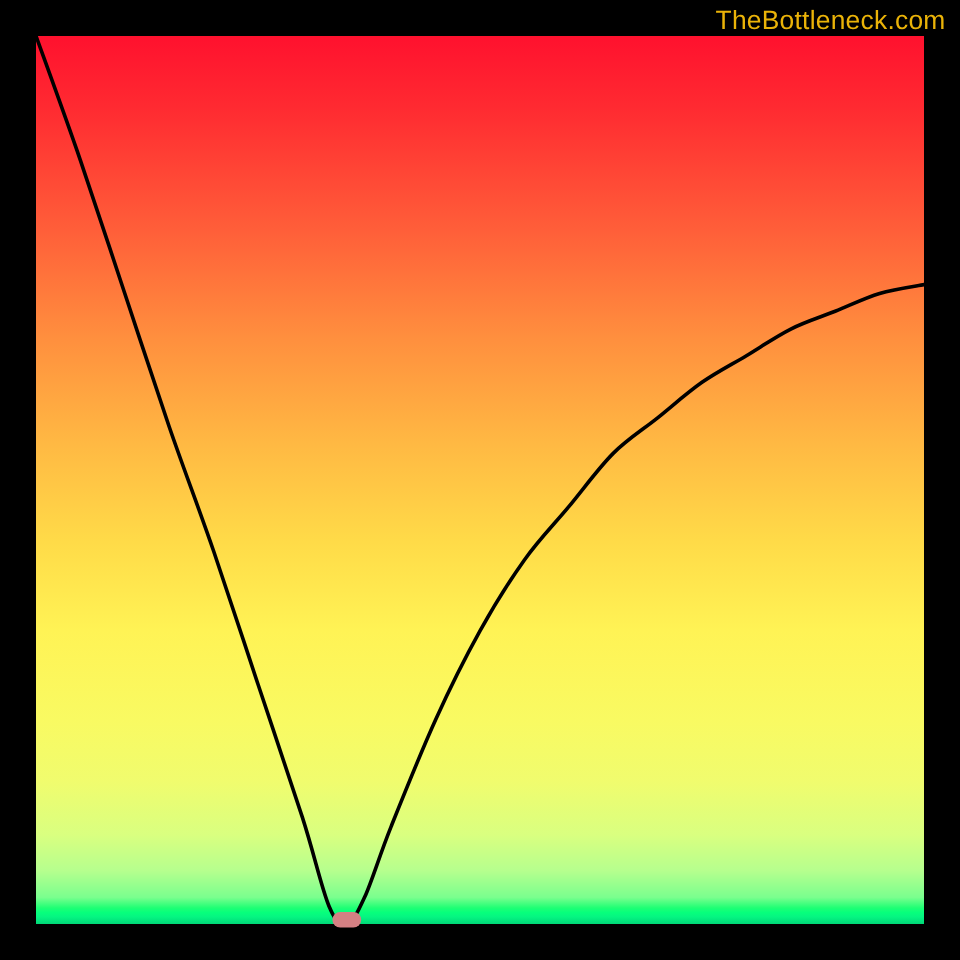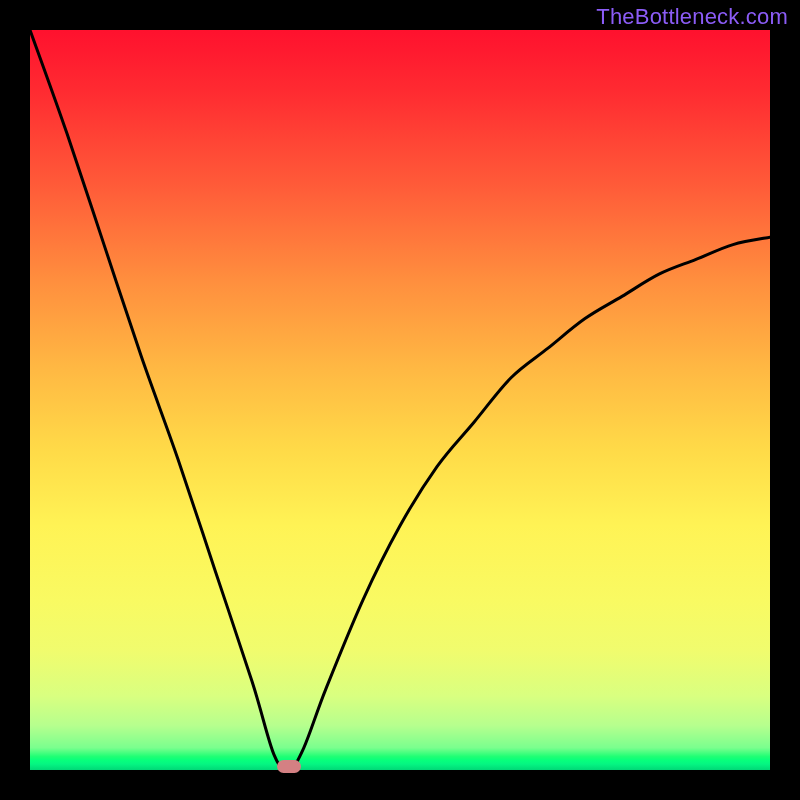--- a/index.html
+++ b/index.html
@@ -14,21 +14,21 @@
   .outer {
     width: 800px;
     height: 800px;
     background: #000;
     position: relative;
   }
   .watermark {
     position: absolute;
     top: 4px;
     right: 12px;
-    color: #8b5cf6;
+    color: #eab308;
     font-size: 22px;
     font-weight: 500;
     letter-spacing: 0.2px;
     z-index: 30;
   }
   .plot-wrap {
     position: absolute;
     left: 30px;
     top: 30px;
     width: 740px;

